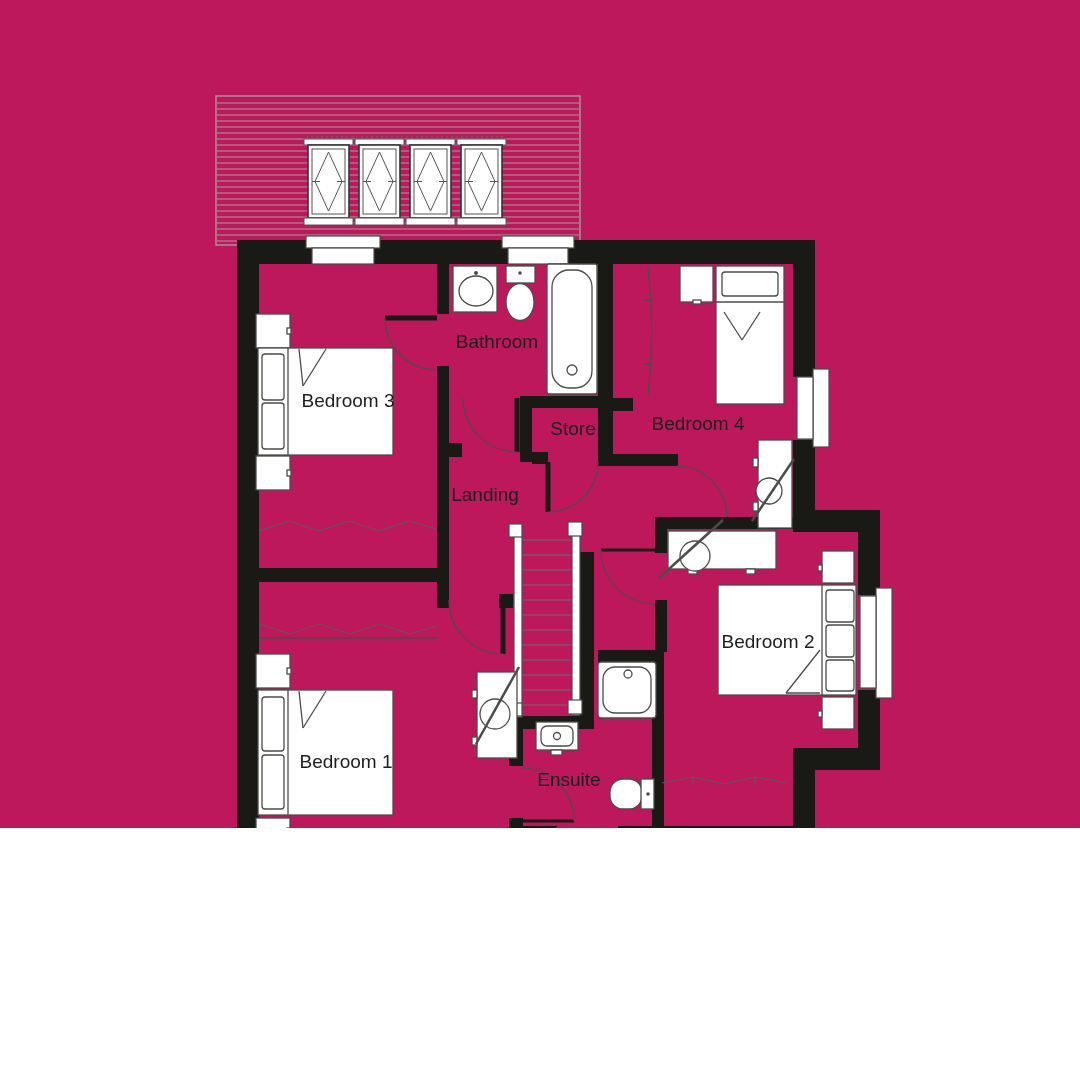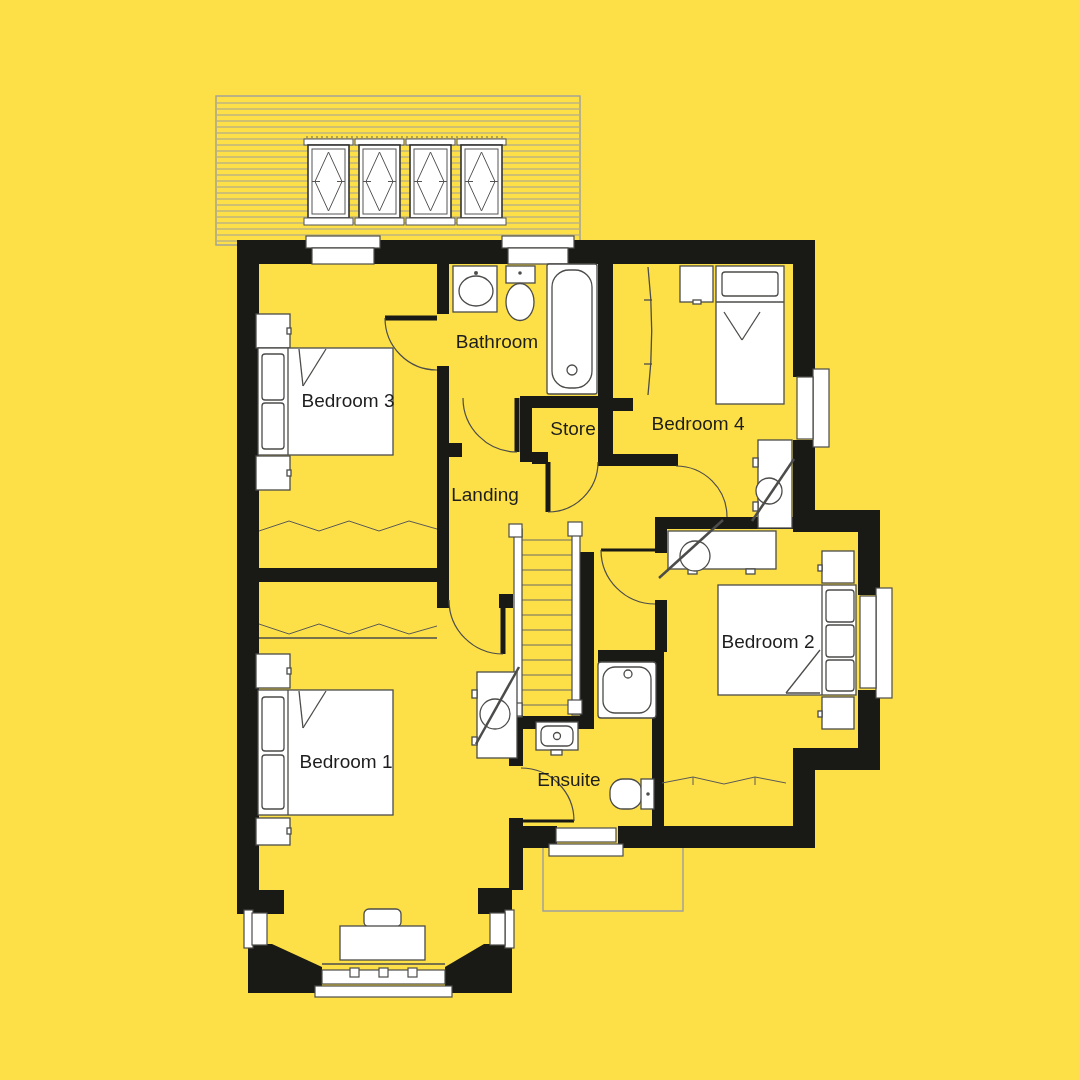--- a/index.html
+++ b/index.html
@@ -1,16 +1,16 @@
 <!DOCTYPE html>
 <html style="--wall: #191916; --line: #4c4c4a; --label: #1d1d1d; --roof: #9f9f9d;"><head>
 <meta charset="utf-8">
 <style>
   html,body{margin:0;padding:0;background:#fff;}
-  .page{width:1080px;height:1080px;background:#fde047;position:relative;font-family:"Liberation Sans",sans-serif;}
+  .page{width:1080px;height:828px;background:#be185d;position:relative;font-family:"Liberation Sans",sans-serif;}
   svg{display:block;}
   .wall{fill:var(--wall,#191916);stroke:none;}
   .thin{fill:none;stroke:var(--line,#4c4c4a);stroke-width:1.3;}
   .furn{fill:#fff;stroke:var(--line,#4c4c4a);stroke-width:1.3;}
   .arc{fill:none;stroke:var(--line,#4c4c4a);stroke-width:1.2;}
   .leaf{stroke:var(--wall,#191916);stroke-width:5;}
   .leaf2{stroke:var(--wall,#191916);stroke-width:3;}
   .sill{fill:#fff;stroke:var(--line,#4c4c4a);stroke-width:1.2;}
   .roofline{stroke:var(--roof,#a9a9a7);stroke-width:1;}
   .roofedge{fill:none;stroke:var(--roof,#9a9a98);stroke-width:1.4;}

